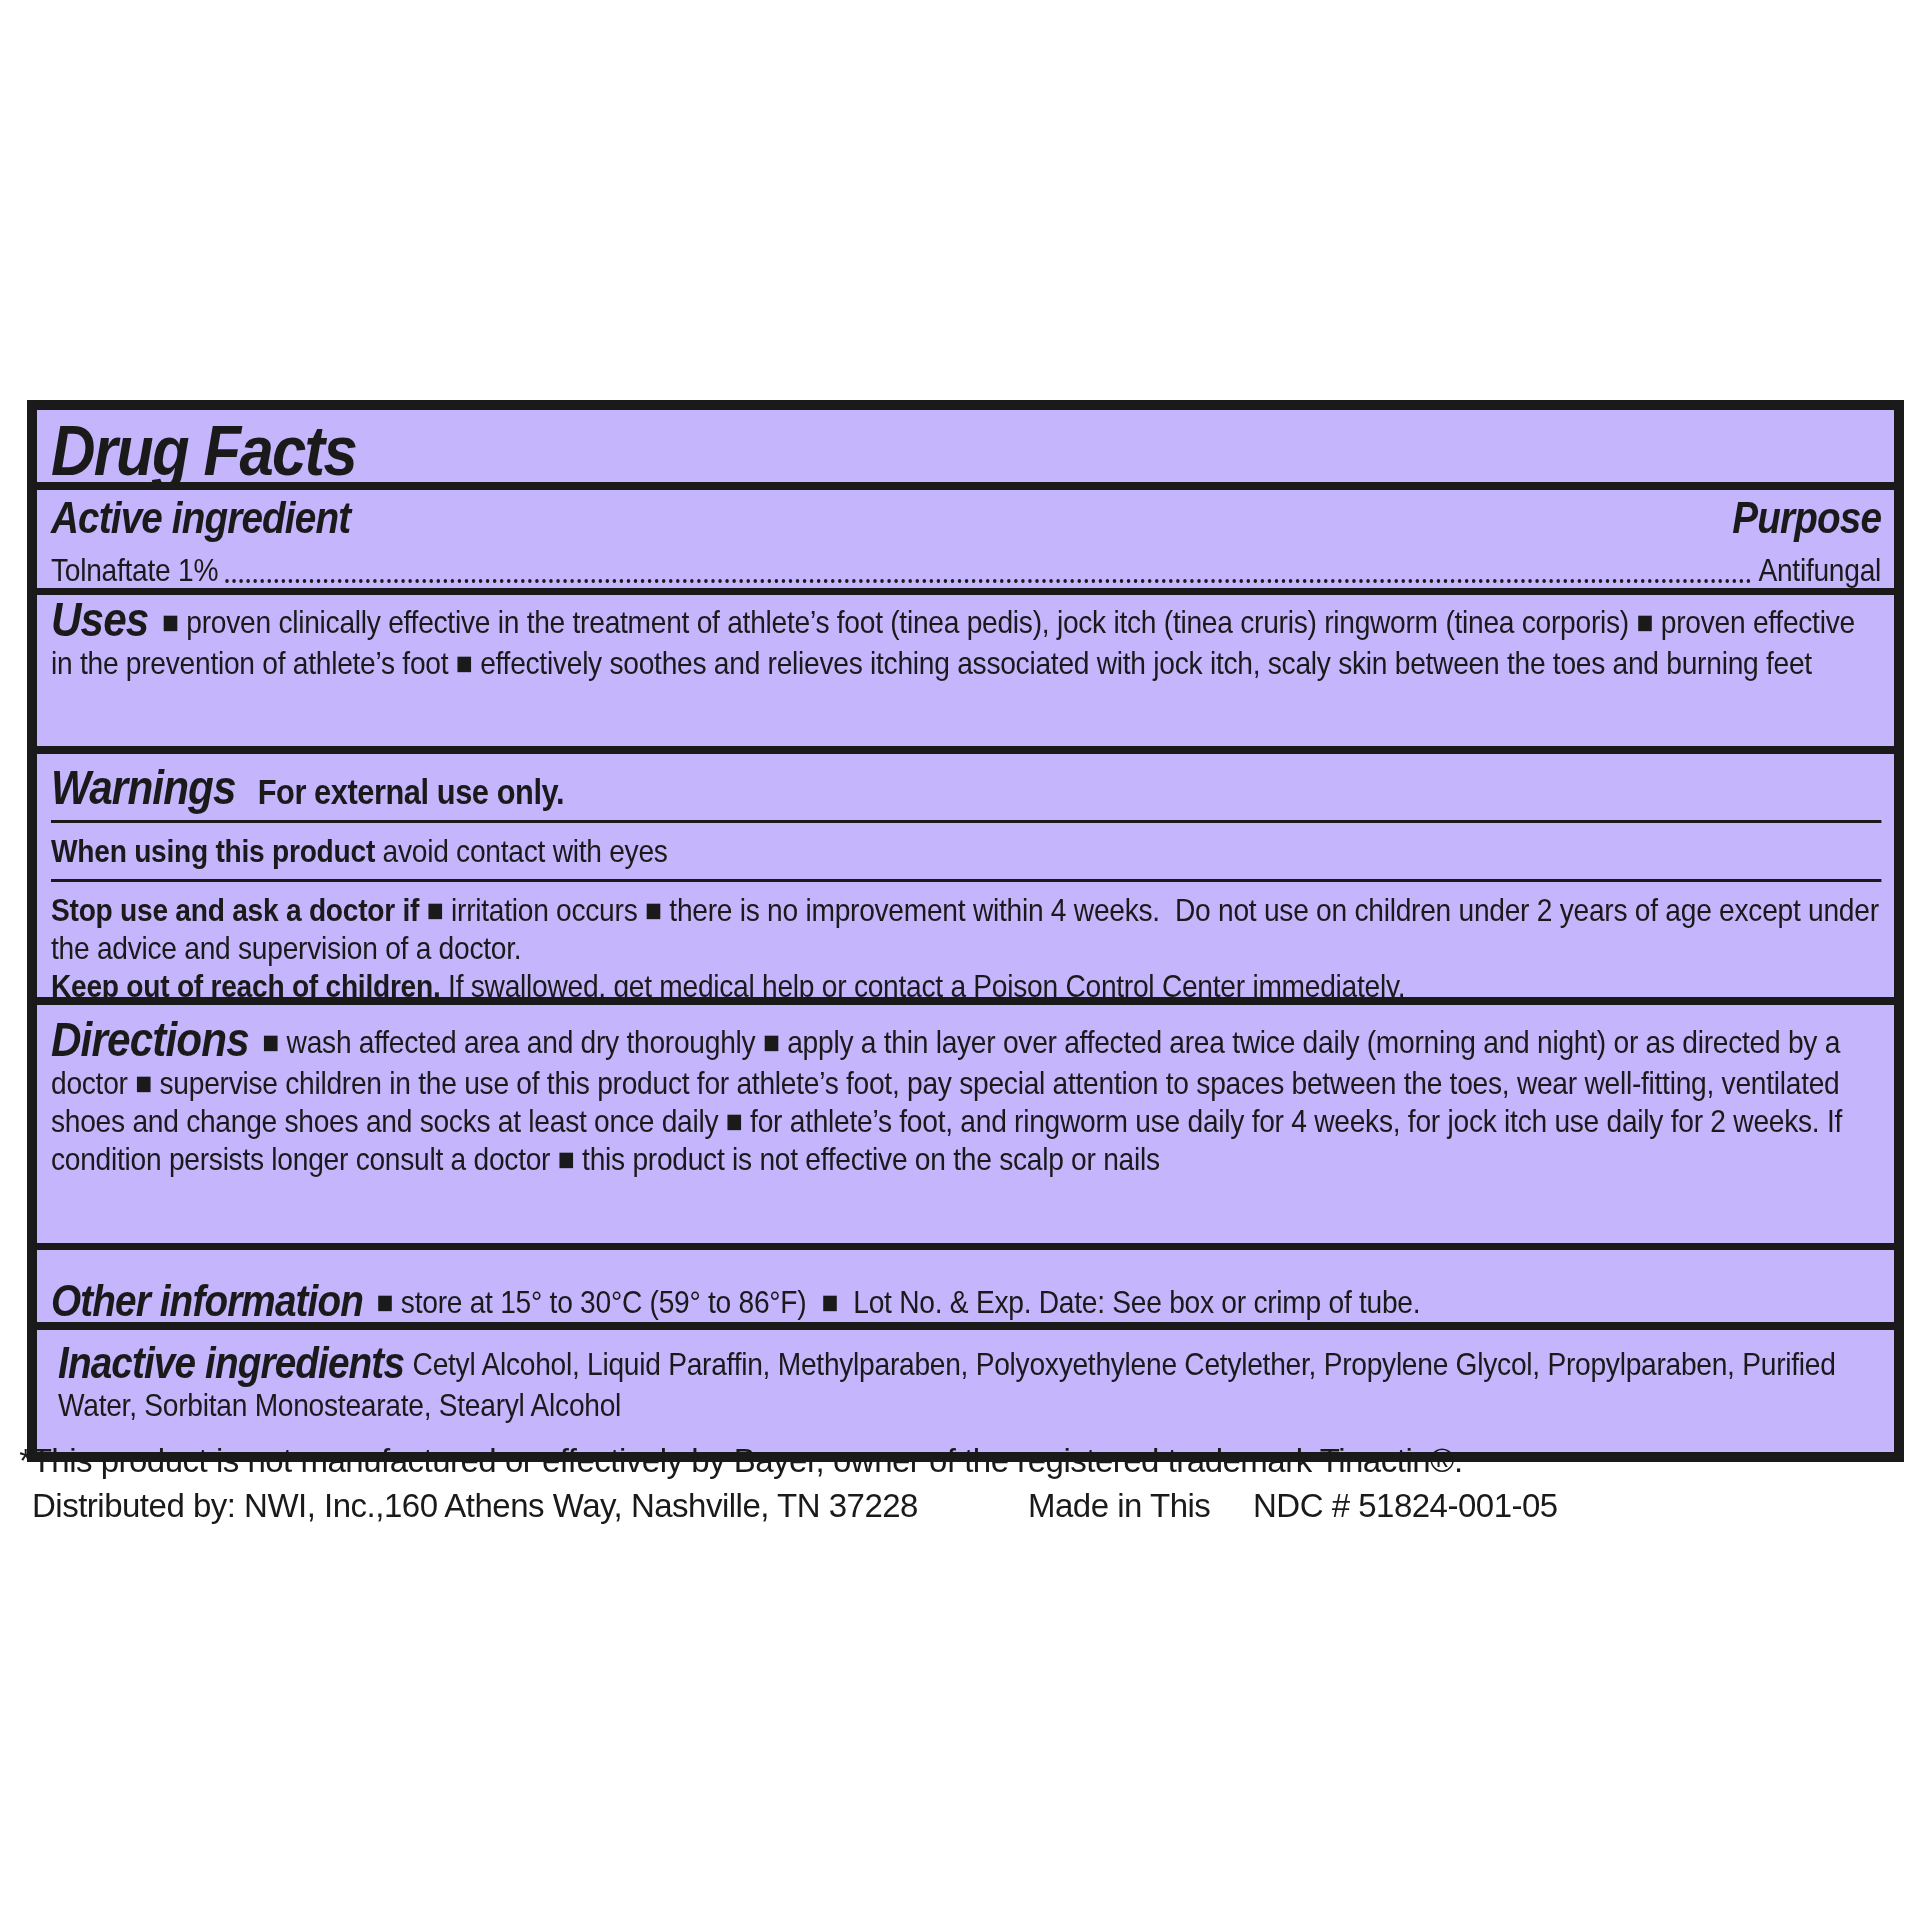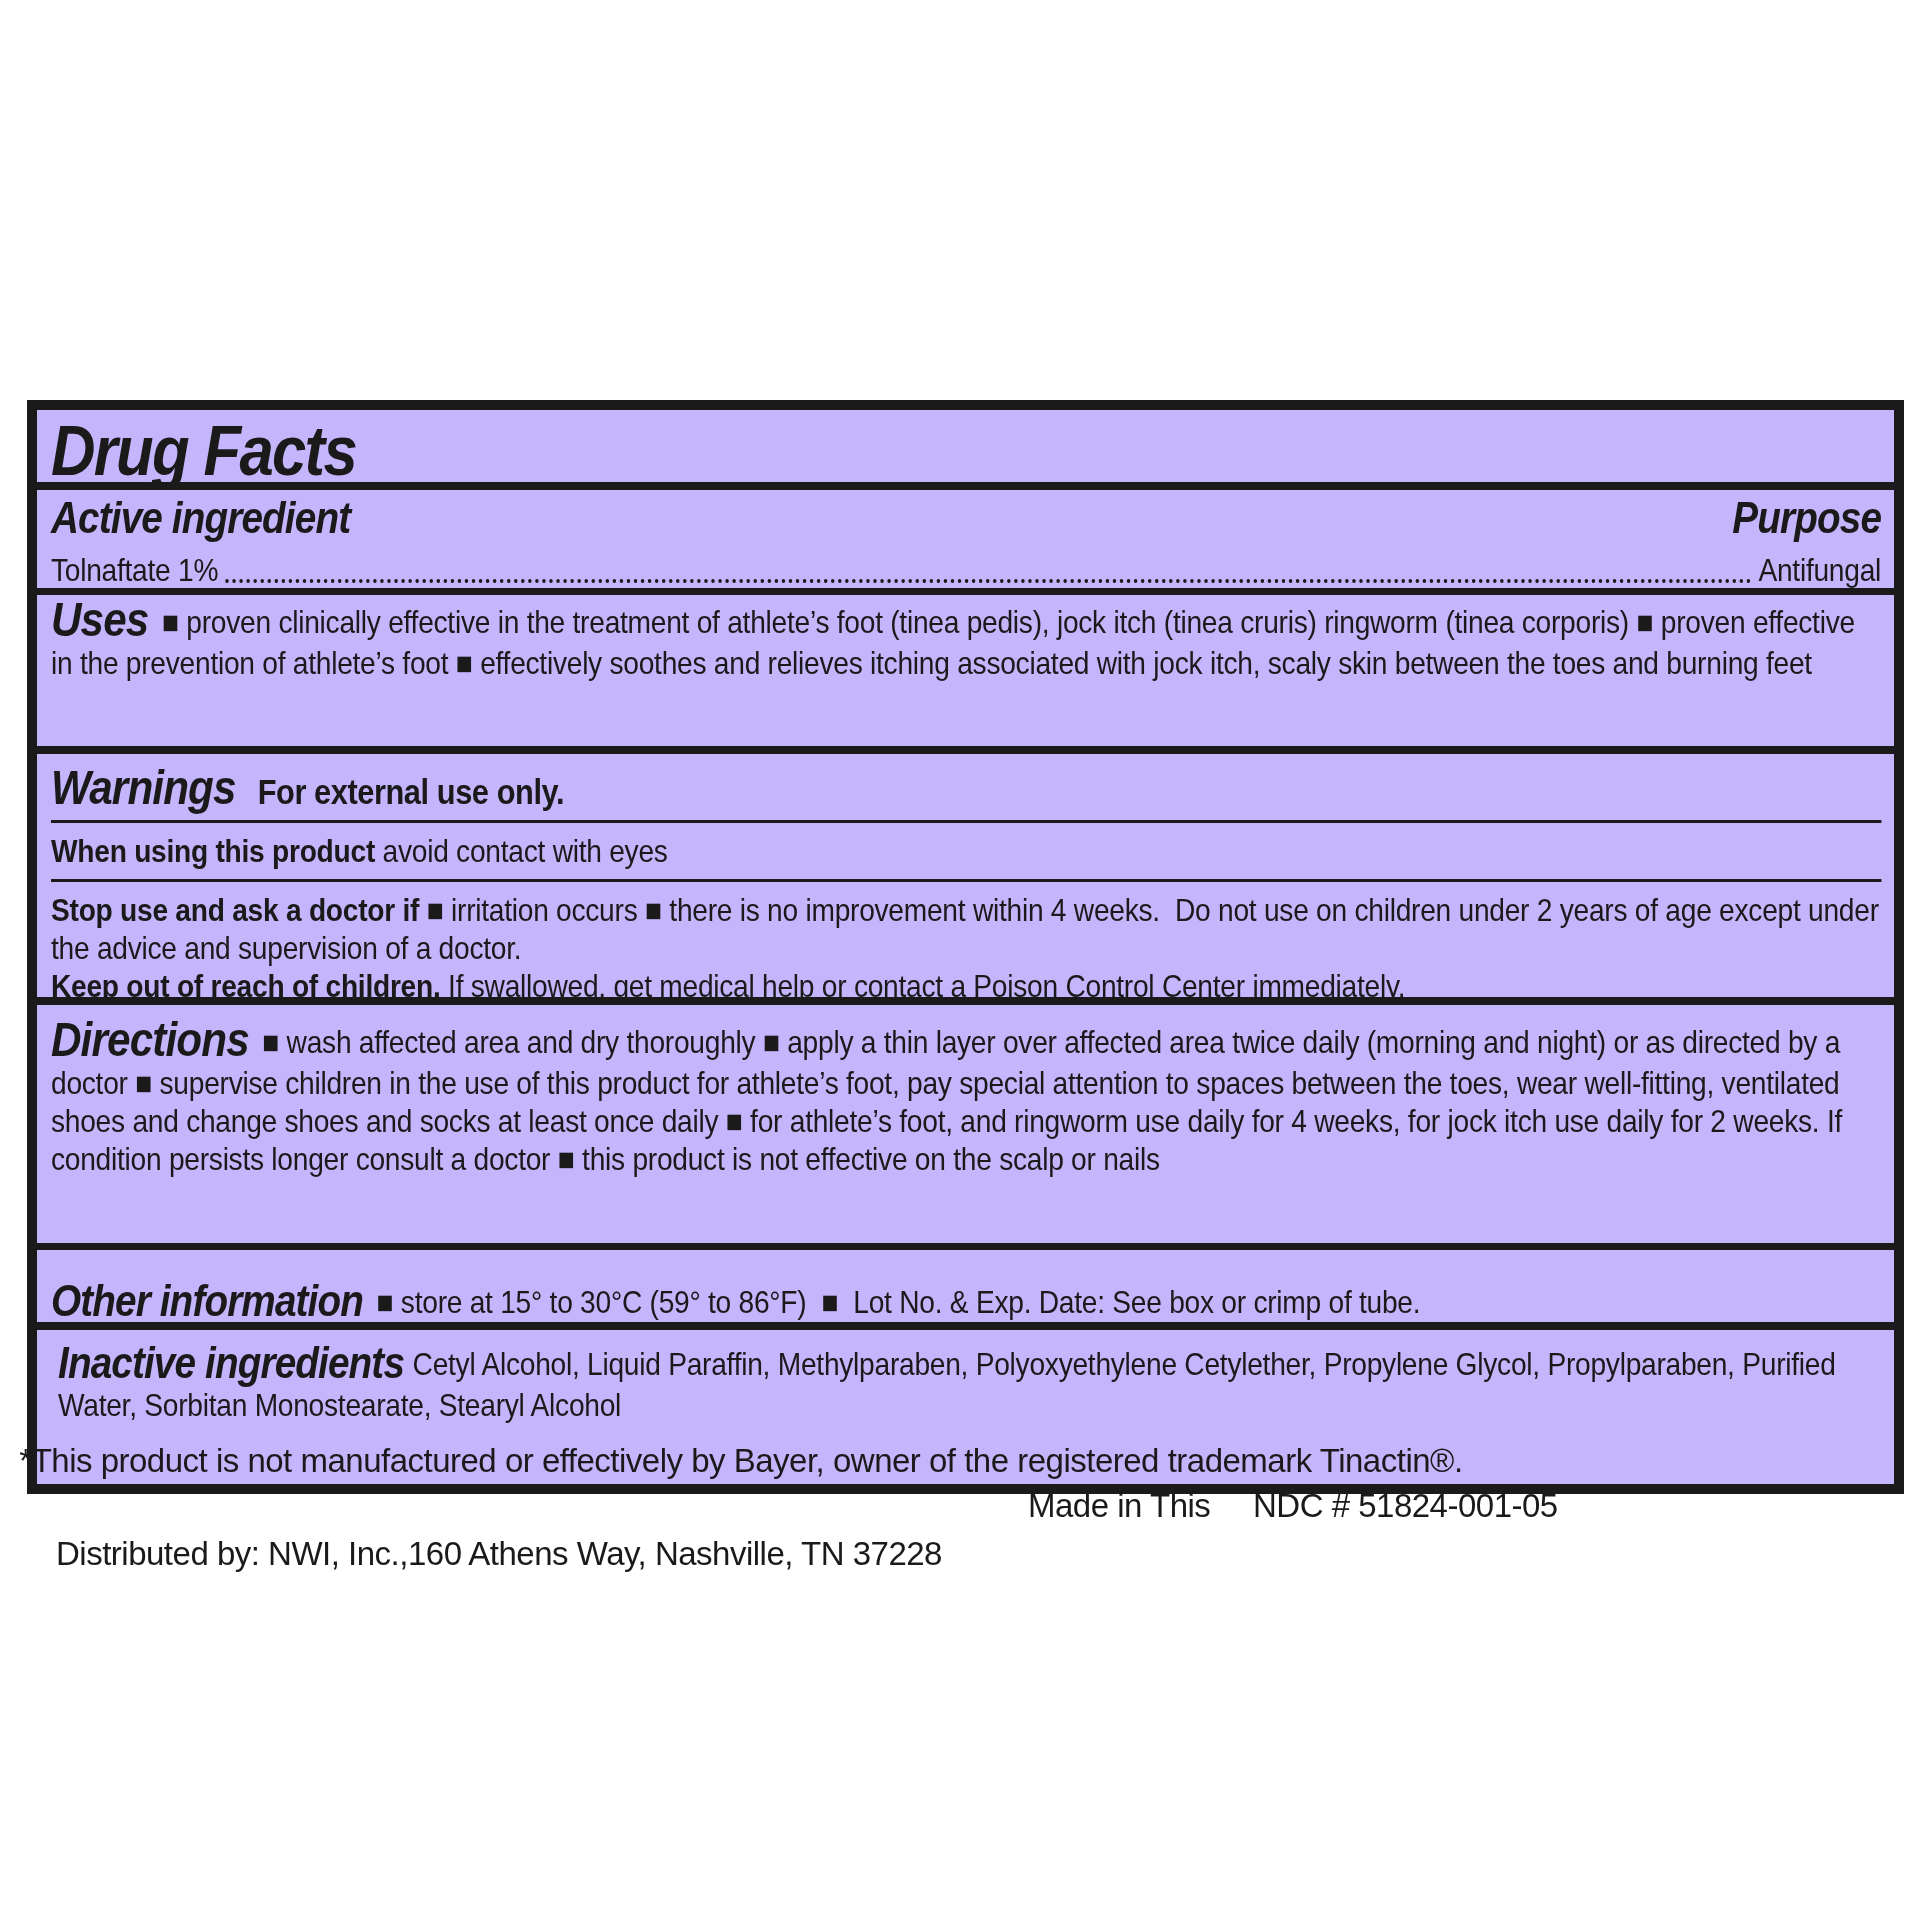--- a/index.html
+++ b/index.html
@@ -33,32 +33,32 @@
     margin:0 7.7px 6.8px 7.7px;align-self:flex-end;
   }
   .thin-rule{border:none;border-top:3.9px solid #1a1a1a;margin:8.7px 0;}
   .subhead{font-size:35px;font-weight:bold;font-style:normal;letter-spacing:-0.5px;margin-left:25px;}
   .sec-title{height:72px;}
   .sec-active{height:98px;}
   .sec-uses{height:151px;padding-top:1px;}
   .sec-warnings{height:243px;padding-top:9.7px;}
   .sec-directions{height:238px;padding-top:11.6px;}
   .sec-other{height:72px;padding-top:28px;}
-  .sec-inactive{height:154px;padding-top:9.7px;padding-left:21px;}
+  .sec-inactive{height:122px;padding-top:9.7px;padding-left:21px;}
   .mt6{margin-top:5.8px;}
   .footer-note{
     position:absolute;left:19.3px;top:1441px;width:1892px;
     font-size:33px;line-height:39px;letter-spacing:-0.5px;
   }
   .footer-dist{
     position:absolute;left:0;top:1487px;width:1931px;height:42px;
     font-size:33px;letter-spacing:-0.5px;
   }
   .footer-dist span{position:absolute;top:0;white-space:nowrap;}
-  .pos-dist{left:56px;margin-top:48px;}
+  .pos-dist{left:32px;}
   .pos-made{left:1028px;}
   .pos-ndc{left:1253px;}
 </style>
 </head>
 <body>
 
 <div class="label">
 
   <div class="section sec-title">
     <div class="condense">

